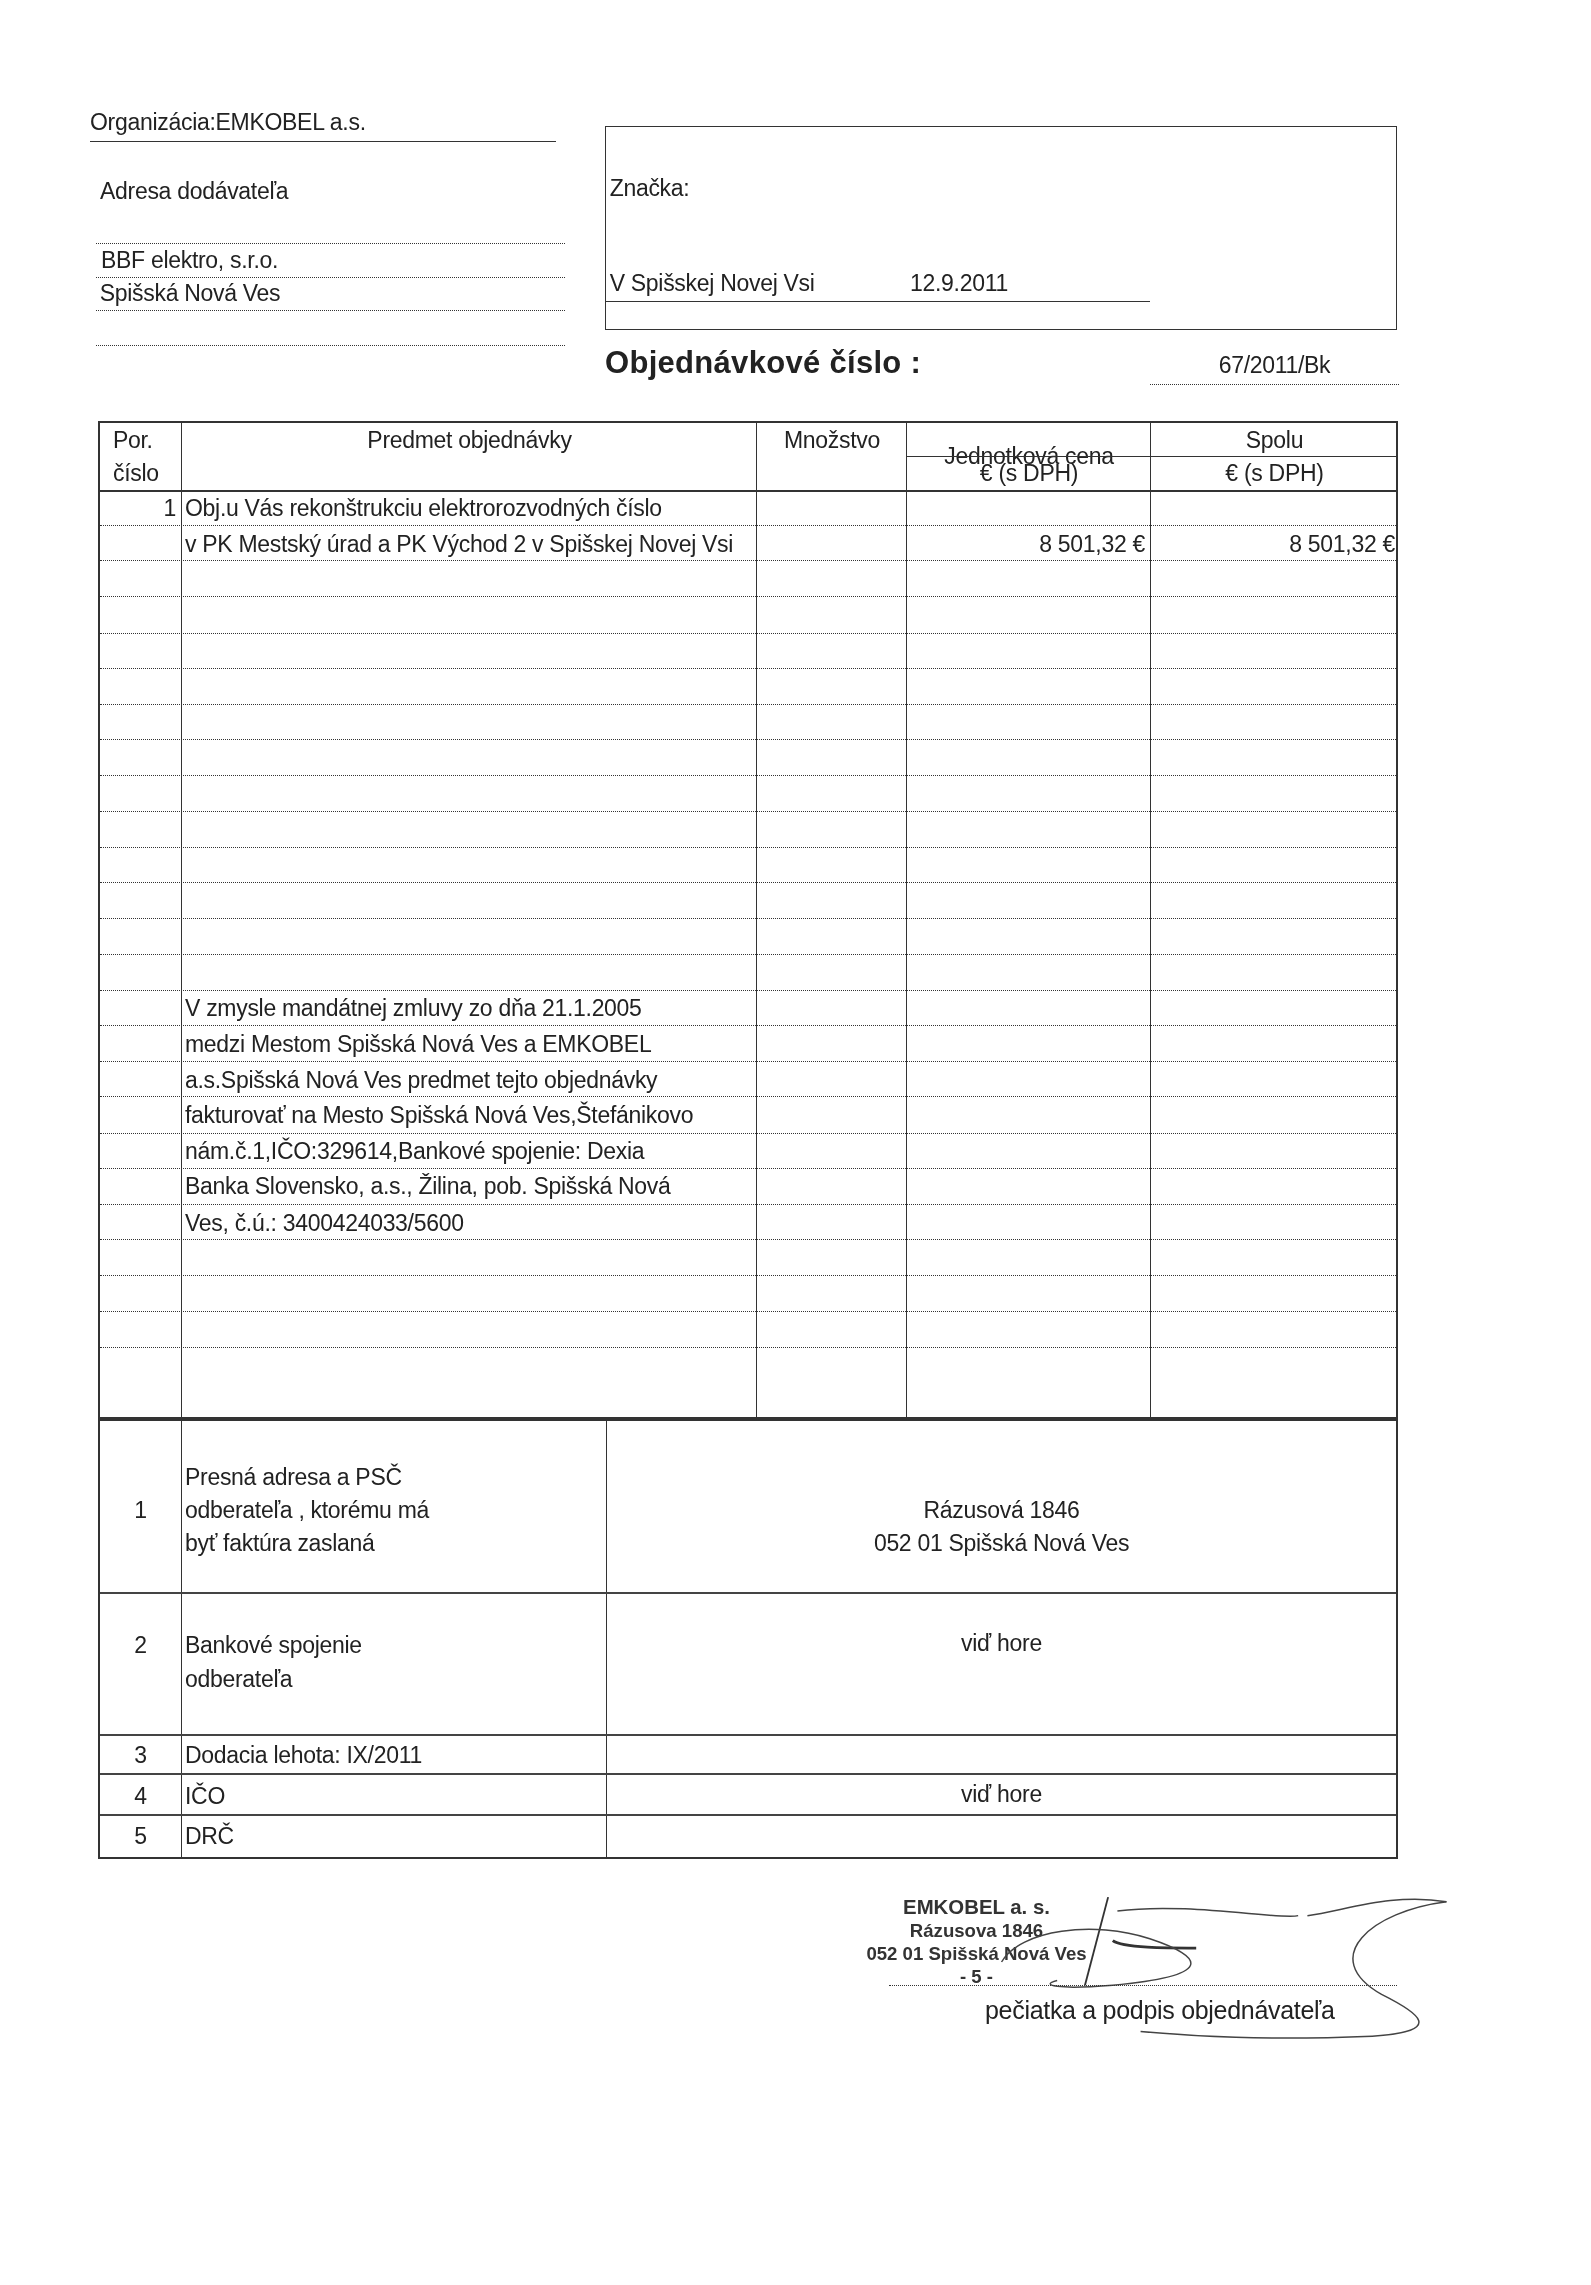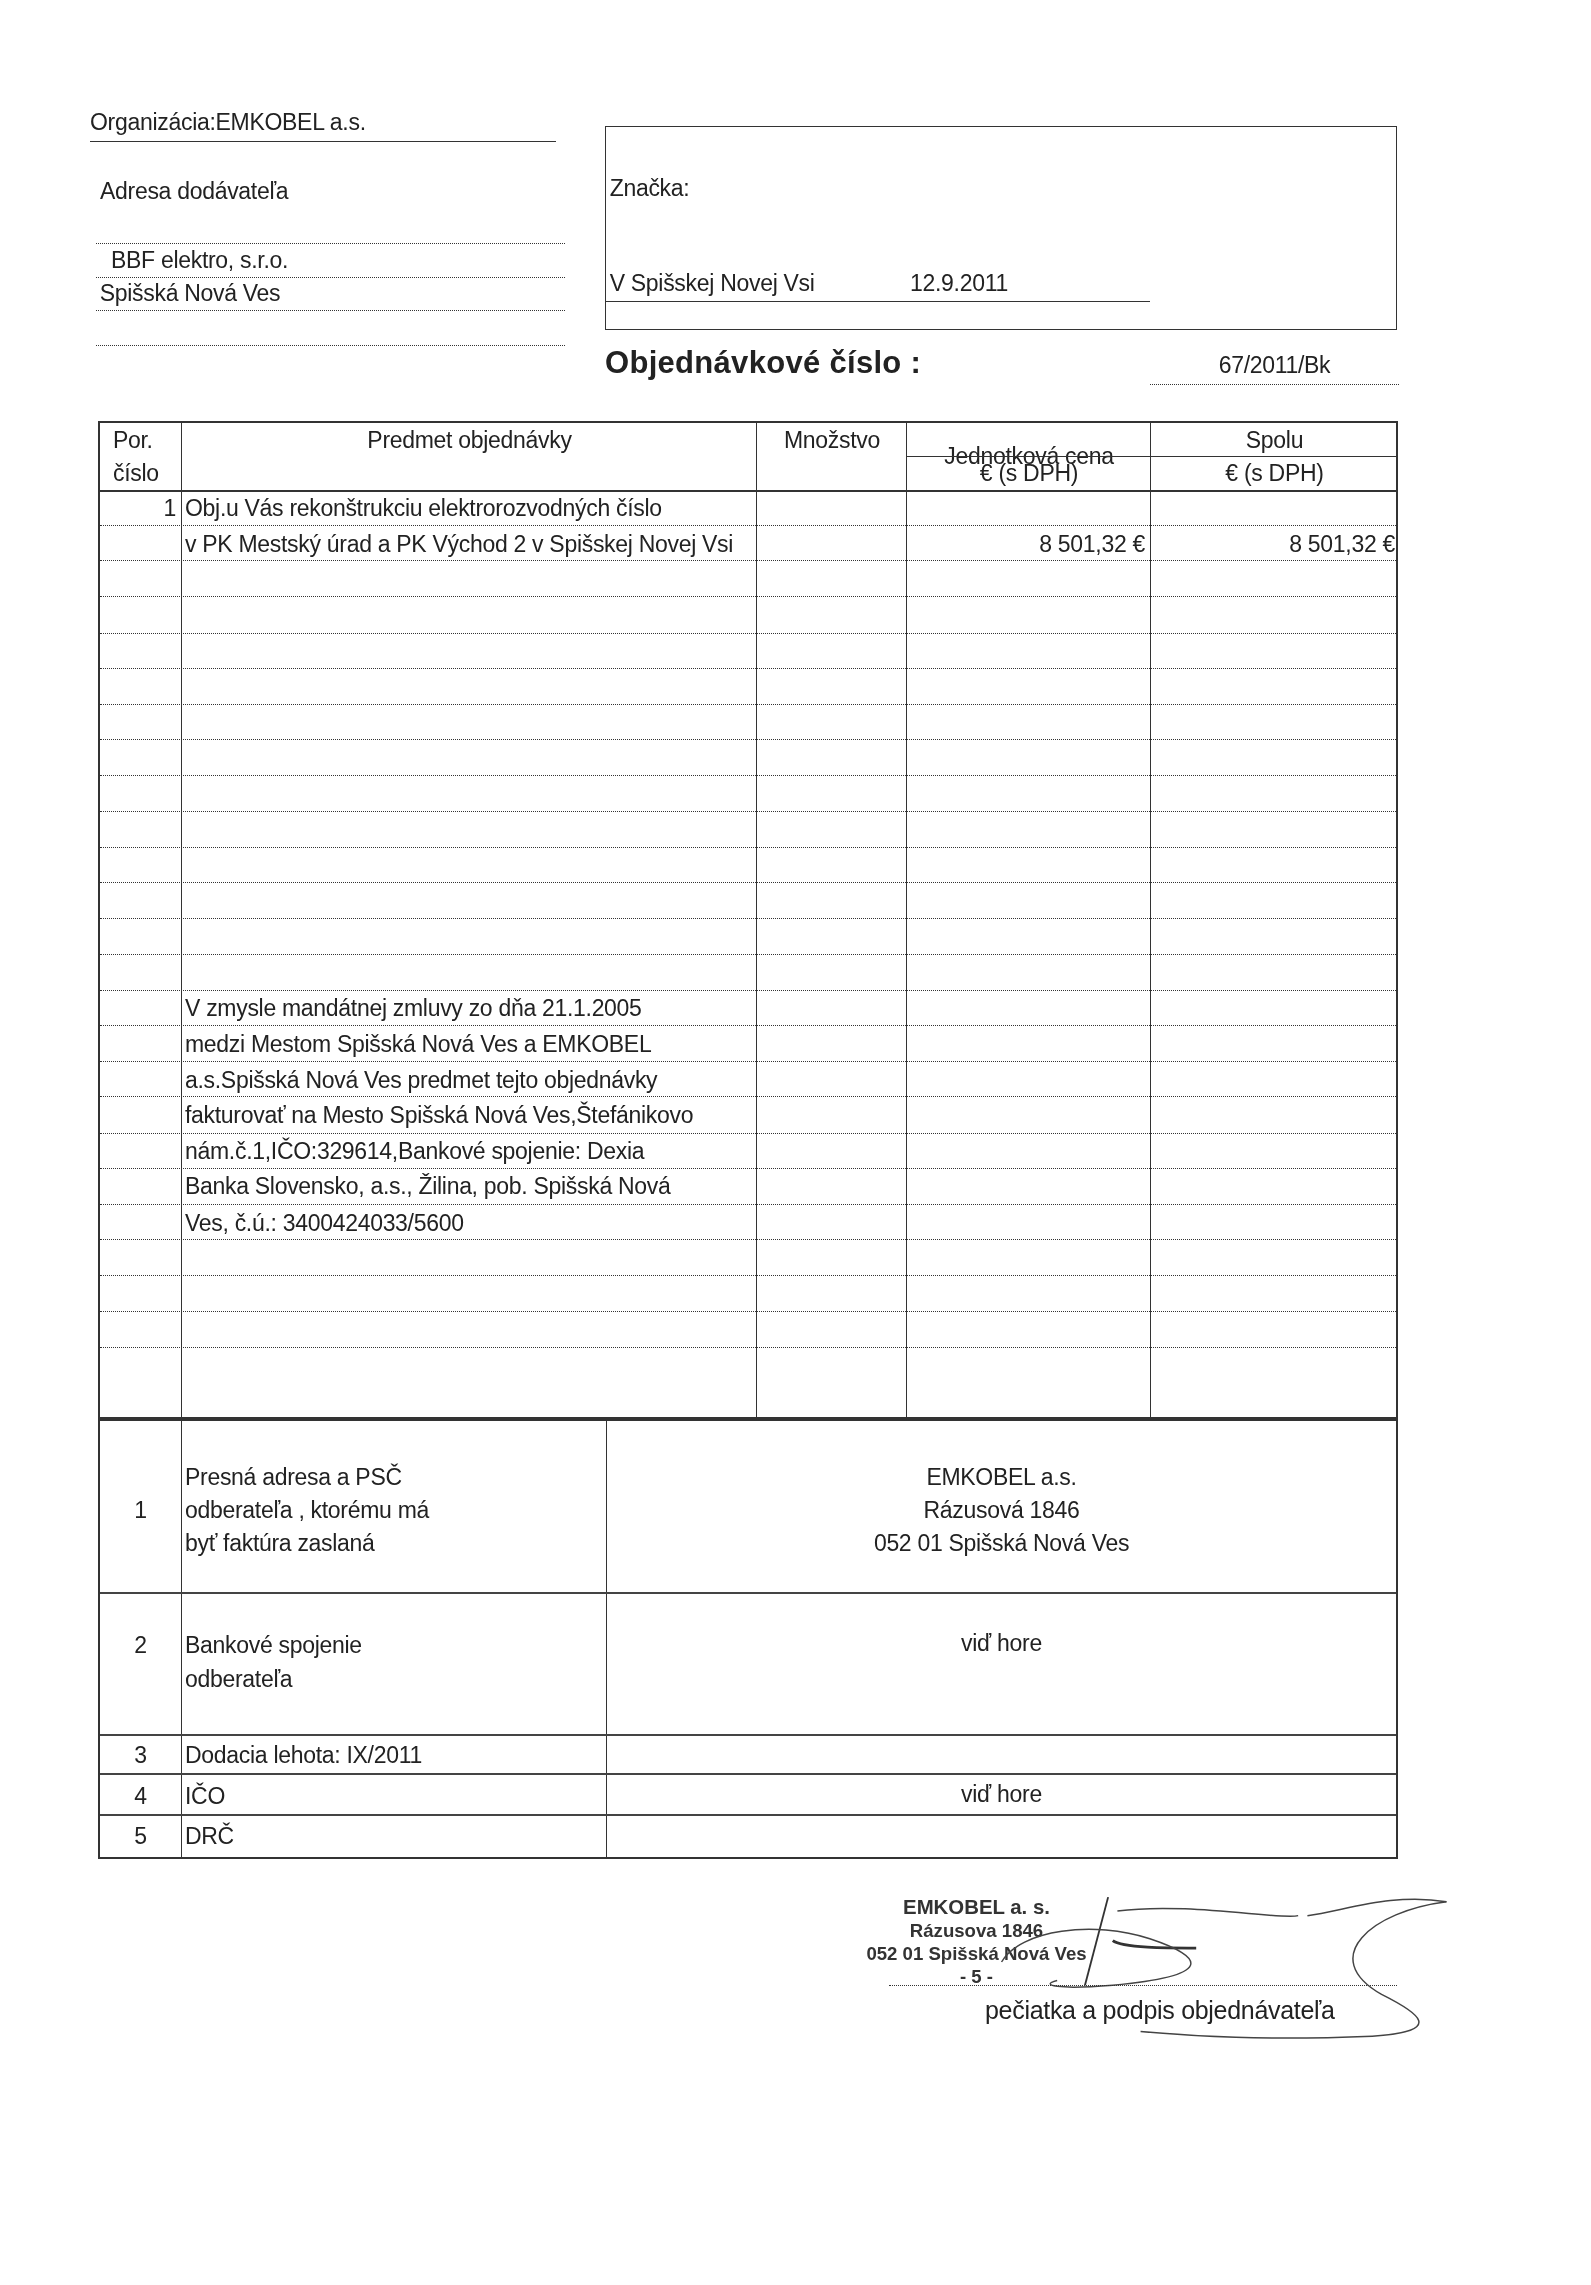--- a/index.html
+++ b/index.html
@@ -24,21 +24,21 @@
 </style>
 </head>
 <body>
 
 <div class="abs txt solid-line" style="left:90px; top:109px; width:466px; height:32px;">
   <span>Organizácia:EMKOBEL a.s.</span>
 </div>
 <div class="abs txt" style="left:100px; top:178px;">Adresa dodávateľa</div>
 <div class="abs dot-line" style="left:96px; top:243px; width:469px;"></div>
 <div class="abs txt dot-line" style="left:96px; top:247px; width:469px; height:30px;">
-  <span style="margin-left:15px;">BBF elektro, s.r.o.</span>
+  <span style="margin-left:5px;">BBF elektro, s.r.o.</span>
 </div>
 <div class="abs txt dot-line" style="left:96px; top:280px; width:469px; height:30px;">
   <span style="margin-left:3.7px;">Spišská Nová Ves</span>
 </div>
 <div class="abs dot-line" style="left:96px; top:345px; width:469px;"></div>
 
 <div class="abs" id="head-box">
   <div class="abs txt" style="left:3.7px; top:48px;">Značka:</div>
   <div class="abs solid-line" style="left:0; top:141px; width:544px; height:33px;">
     <span class="abs txt" style="left:3.7px; top:1.9px;">V Spišskej Novej Vsi</span>
@@ -114,21 +114,20 @@
   <div class="vline" style="left:506px;"></div>
   <div class="hsolid" style="top:173px;"></div>
   <div class="hsolid" style="top:315px;"></div>
   <div class="hsolid" style="top:354px;"></div>
   <div class="hsolid" style="top:395px;"></div>
 
   <div class="cell" style="left:0; width:81px; text-align:center; top:78px;">1</div>
   <div class="cell" style="left:85px; top:45px;">Presná adresa a PSČ</div>
   <div class="cell" style="left:85px; top:78px;">odberateľa , ktorému má</div>
   <div class="cell" style="left:85px; top:111px;">byť faktúra zaslaná</div>
-  <div class="cell" style="left:507px; right:0; text-align:center; top:45px;">EMKOBEL a.s.</div>
   <div class="cell" style="left:507px; right:0; text-align:center; top:78px;">Rázusová 1846</div>
   <div class="cell" style="left:507px; right:0; text-align:center; top:111px;">052 01 Spišská Nová Ves</div>
 
   <div class="cell" style="left:0; width:81px; text-align:center; top:213px;">2</div>
   <div class="cell" style="left:85px; top:213px;">Bankové spojenie</div>
   <div class="cell" style="left:85px; top:247px;">odberateľa</div>
   <div class="cell" style="left:507px; right:0; text-align:center; top:211px;">viď hore</div>
 
   <div class="cell" style="left:0; width:81px; text-align:center; top:323px;">3</div>
   <div class="cell" style="left:85px; top:323px;">Dodacia lehota: IX/2011</div>

